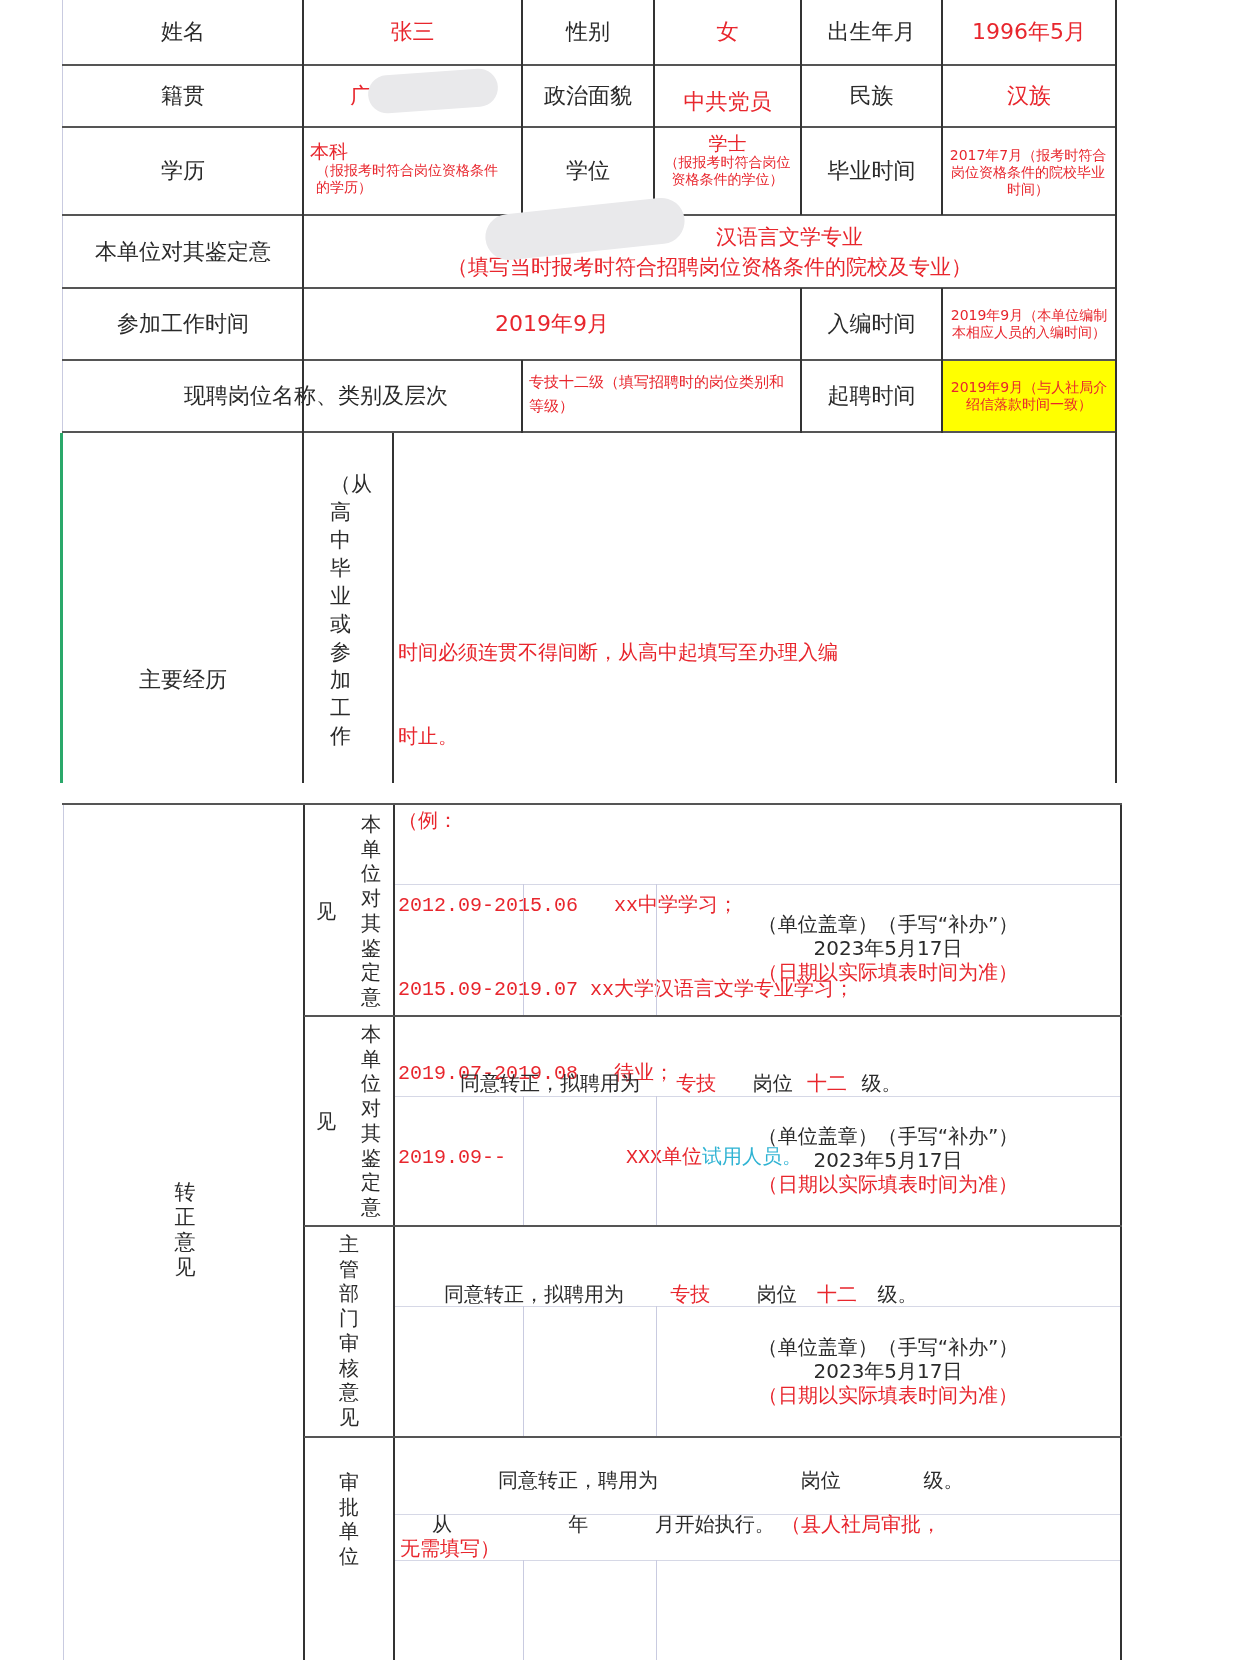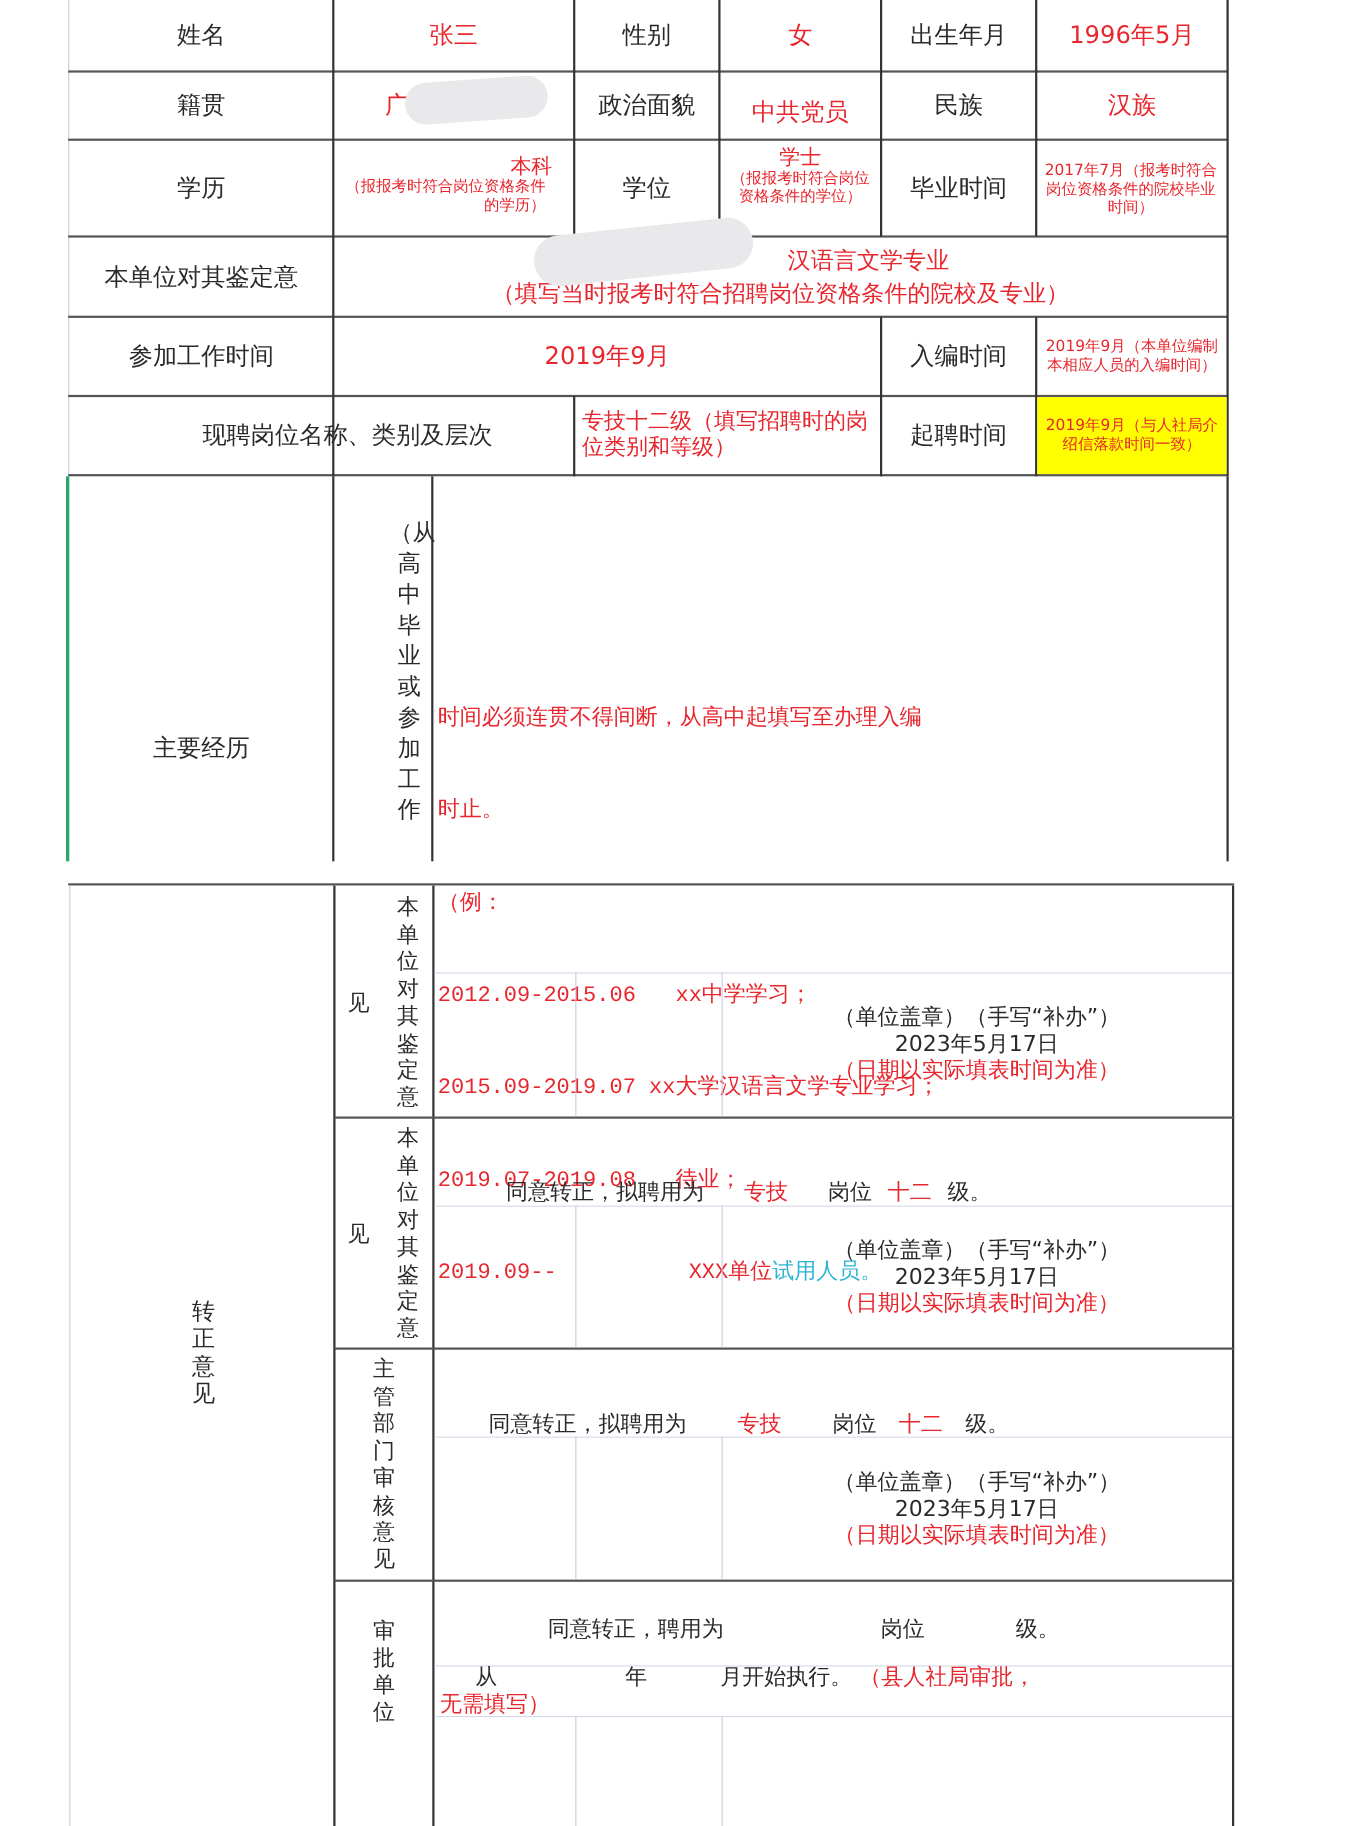--- a/index.html
+++ b/index.html
@@ -49,21 +49,21 @@
 
   <div class="abs c blk mid" style="left:64px;top:66px;width:238px;height:60px;">籍贯</div>
   <div class="abs red mid" style="left:350px;top:66px;width:30px;height:60px;display:flex;align-items:center;">广</div>
   <div class="blur" style="left:368px;top:72px;width:130px;height:38px;transform:rotate(-4deg);"></div>
   <div class="abs c blk mid" style="left:523px;top:66px;width:130px;height:60px;">政治面貌</div>
   <div class="abs c red mid" style="left:655px;top:66px;width:145px;height:72px;">中共党员</div>
   <div class="abs c blk mid" style="left:802px;top:66px;width:139px;height:60px;">民族</div>
   <div class="abs c red mid" style="left:943px;top:66px;width:172px;height:60px;">汉族</div>
 
   <div class="abs c blk mid" style="left:64px;top:128px;width:238px;height:86px;">学历</div>
-  <div class="abs red" style="left:297px;top:140px;width:205px;height:70px;text-align:right;">
+  <div class="abs red" style="left:310px;top:140px;width:205px;height:70px;text-align:left;">
     <div style="font-size:19px;line-height:22px;">本科</div>
     <div class="small" style="padding:0 6px;">（报报考时符合岗位资格条件的学历）</div>
   </div>
   <div class="abs c blk mid" style="left:523px;top:128px;width:130px;height:86px;">学位</div>
   <div class="abs red" style="left:659px;top:132px;width:137px;height:80px;text-align:center;">
     <div style="font-size:19px;line-height:22px;">学士</div>
     <div class="small">（报报考时符合岗位资格条件的学位）</div>
   </div>
   <div class="abs c blk mid" style="left:802px;top:128px;width:139px;height:86px;">毕业时间</div>
   <div class="abs c red small" style="left:945px;top:132px;width:166px;height:80px;">2017年7月（报考时符合岗位资格条件的院校毕业时间）</div>
@@ -74,30 +74,30 @@
     <div>（填写当时报考时符合招聘岗位资格条件的院校及专业）</div>
   </div>
   <div class="blur" style="left:485px;top:206px;width:200px;height:46px;transform:rotate(-6deg);"></div>
 
   <div class="abs c blk mid" style="left:64px;top:289px;width:238px;height:70px;">参加工作时间</div>
   <div class="abs c red mid" style="left:304px;top:289px;width:496px;height:70px;">2019年9月</div>
   <div class="abs c blk mid" style="left:802px;top:289px;width:139px;height:70px;">入编时间</div>
   <div class="abs c red small" style="left:947px;top:289px;width:164px;height:70px;overflow:hidden;">2019年9月（本单位编制本相应人员的入编时间）</div>
 
   <div class="abs c blk mid" style="left:64px;top:361px;width:457px;height:70px;padding-left:47px;">现聘岗位名称、类别及层次</div>
-  <div class="abs red" style="left:529px;top:370px;width:266px;height:56px;font-size:20px;line-height:24px;">专技十二级（填写招聘时的岗位类别和等级）</div>
+  <div class="abs red" style="left:529px;top:370px;width:266px;height:56px;font-size:15px;line-height:24px;">专技十二级（填写招聘时的岗位类别和等级）</div>
   <div class="abs c blk mid" style="left:802px;top:361px;width:139px;height:70px;">起聘时间</div>
   <div class="abs c small" style="left:943px;top:361px;width:172px;height:70px;background:#ffff00;color:#e8262d;padding:0 4px;overflow:hidden;">2019年9月（与人社局介绍信落款时间一致）</div>
 
   <div class="abs" style="left:60px;top:433px;width:3px;height:350px;background:#2aa86a;"></div>
   <div class="abs" style="left:302px;top:433px;width:2px;height:350px;background:#333;"></div>
   <div class="abs" style="left:392px;top:433px;width:2px;height:350px;background:#333;"></div>
   <div class="abs" style="left:1115px;top:433px;width:2px;height:350px;background:#333;"></div>
   <div class="abs c blk mid" style="left:64px;top:620px;width:238px;height:120px;">主要经历</div>
-  <div class="abs blk" style="left:330px;top:470px;width:36px;font-size:21px;line-height:28px;word-break:break-all;text-align:center;margin-left:24px;">（从高中毕业或参加工作</div>
+  <div class="abs blk" style="left:330px;top:470px;width:36px;font-size:21px;line-height:28px;word-break:break-all;text-align:left;">（从高中毕业或参加工作</div>
   <div class="abs red" style="left:398px;top:584px;width:715px;font-family:'Liberation Mono','DejaVu Sans Mono',monospace;font-size:20px;line-height:28px;white-space:pre;">
     <div>时间必须连贯不得间断，从高中起填写至办理入编</div>
     <div>时止。</div>
     <div>（例：</div>
     <div>2012.09-2015.06   xx中学学习；</div>
     <div>2015.09-2019.07 xx大学汉语言文学专业学习；</div>
     <div>2019.07-2019.08   待业；</div>
     <div><span>2019.09--          XXX单位</span><span class="cyan">试用人员。</span></div>
   </div>
 </div>

